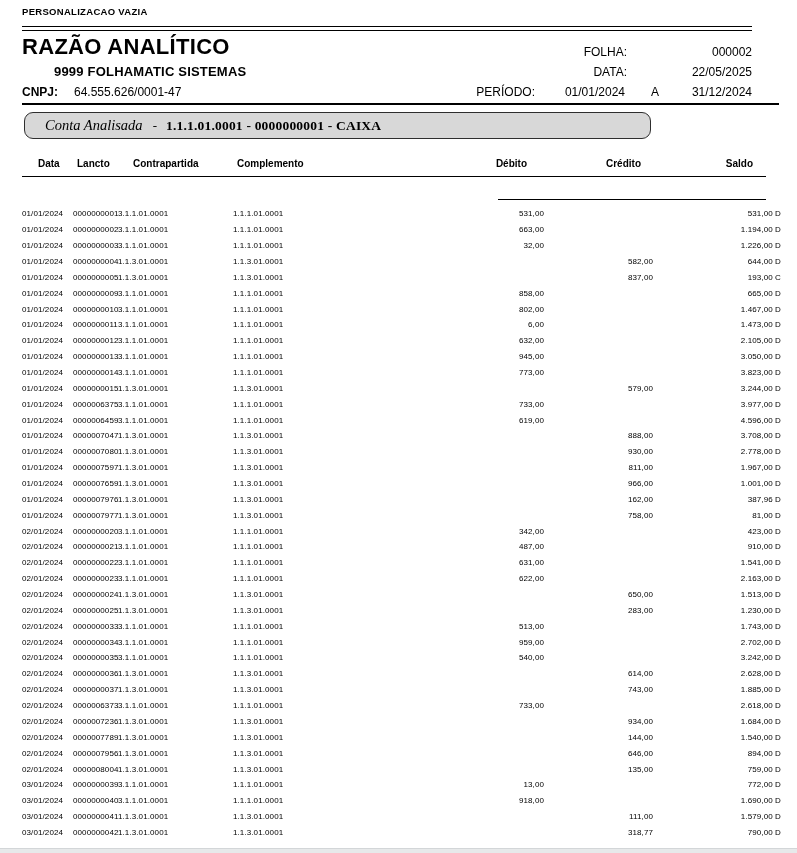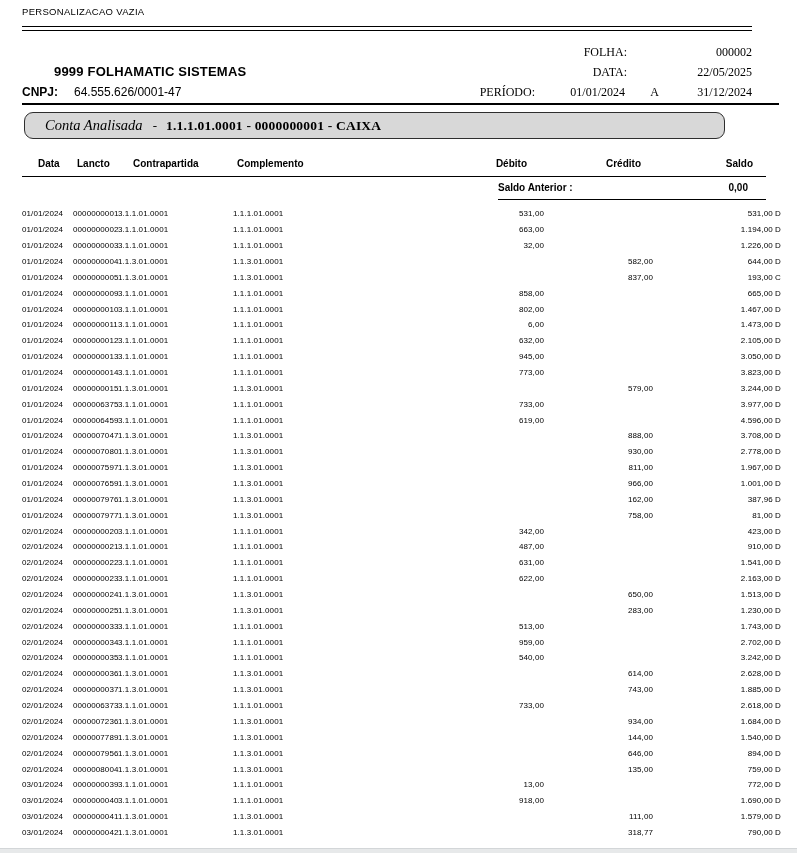--- a/index.html
+++ b/index.html
@@ -1,44 +1,44 @@
 <!DOCTYPE html>
 <html><head>
 <meta charset="utf-8">
 <style>
   * { margin:0; padding:0; box-sizing:border-box; }
   html,body { width:797px; height:853px; background:#ffffff; overflow:hidden;
               font-family:"Liberation Sans","DejaVu Sans",sans-serif; color:#000; }
   .page { position:relative; width:797px; height:853px; background:#fff; }
 
   
-  .custom-header { position:absolute; left:22px; top:6px; font-size:9.5px; font-weight:normal; letter-spacing:.3px; }
+  .custom-header { position:absolute; left:22px; top:6px; font-size:9.5px; font-weight:bold; letter-spacing:.3px; }
   .double-rule { position:absolute; left:22px; top:26px; width:730px; height:5px;
                  border-top:1.5px solid #000; border-bottom:1.5px solid #000; }
   .report-title { position:absolute; left:22px; top:34px; font-size:22px; font-weight:bold; letter-spacing:.3px; }
   .company-line { position:absolute; left:22px; top:64px; font-size:13px; font-weight:bold; letter-spacing:.2px;margin-left:32px; }
   .cnpj-line { position:absolute; left:22px; top:85px; font-size:12px; }
   .cnpj-line .lbl { font-weight:bold; margin-right:16px; }
 
-  .hdr-right { position:absolute; top:0; left:0; width:100%; height:124px; font-size:12px;font-family:Liberation Serif, serif; }
+  .hdr-right { position:absolute; top:0; left:0; width:100%; height:124px; font-size:12px; }
   .hr-lbl { position:absolute; text-align:right; }
   .hr-val { position:absolute; text-align:right; }
   .folha-lbl   { right:170px; top:45px; }
   .folha-val   { right:45px;  top:45px; }
   .data-lbl    { right:170px; top:65px; }
   .data-val    { right:45px;  top:65px;text-align:center; }
   .periodo-lbl { right:262px; top:85px; }
   .periodo-ini { right:172px; top:85px; }
   .periodo-sep { right:138px; top:85px; }
   .periodo-fim { right:45px;  top:85px; }
 
   .thick-rule { position:absolute; left:22px; top:103px; width:757px; height:0; border-top:2px solid #000; }
 
   
-  .account-bar { position:absolute; left:24px; top:112px; width:701px; height:27px;
+  .account-bar { position:absolute; left:24px; top:112px; width:627px; height:27px;
                  background:#d8d8d8; border:1px solid #2e2e2e; border-radius:9px;
                  display:flex; align-items:center; padding-left:20px;
                  font-family:"Liberation Serif","DejaVu Serif",serif; }
   .account-label { font-style:italic; font-size:14.5px; }
   .account-sep   { font-size:13px; margin:0 9px 0 10px; }
   .account-value { font-weight:bold; font-size:13.5px; letter-spacing:.2px; }
 
   
   .grid-row { display:grid; grid-template-columns:51px 45px 115px 1fr 125px 109px 128px;
               padding-left:22px; padding-right:16px; align-items:center; }
@@ -68,20 +68,21 @@
   .bottom-strip { position:absolute; left:0; bottom:0; width:100%; height:5px; background:#e7e9ea; border-top:1px solid #d3d6d8; }
 </style>
 </head>
 <body>
 
 <div class="page">
 
   <div class="custom-header">PERSONALIZACAO VAZIA</div>
   <div class="double-rule"></div>
 
+  <div class="report-title">RAZÃO ANALÍTICO</div>
   <div class="company-line">9999 FOLHAMATIC SISTEMAS</div>
   <div class="cnpj-line">
     <span class="lbl">CNPJ:</span><span>64.555.626/0001-47</span>
   </div>
 
   <div class="hdr-right">
     <span class="hr-lbl folha-lbl">FOLHA:</span>
     <span class="hr-val folha-val">000002</span>
     <span class="hr-lbl data-lbl">DATA:</span>
     <span class="hr-val data-val">22/05/2025</span>
@@ -103,24 +104,20 @@
     <div class="ch-data">Data</div>
     <div class="ch-lancto">Lancto</div>
     <div class="ch-contra">Contrapartida</div>
     <div class="ch-compl">Complemento</div>
     <div class="ch-deb">Débito</div>
     <div class="ch-cred">Crédito</div>
     <div class="ch-saldo">Saldo</div>
   </div>
   <div class="head-rule"></div>
 
-  <div class="saldo-anterior-row">
-    <span class="sa-label">Saldo Anterior :</span>
-    <span class="sa-value">0,00</span>
-  </div>
   <div class="sa-rule"></div>
 
   <div class="table-body">
     <div class="entry-row grid-row">
       <div class="c-date">01/01/2024</div>
       <div class="c-lancto">0000000001</div>
       <div class="c-contra">3.1.1.01.0001</div>
       <div class="c-compl">1.1.1.01.0001</div>
       <div class="c-deb">531,00</div>
       <div class="c-cred"></div>

